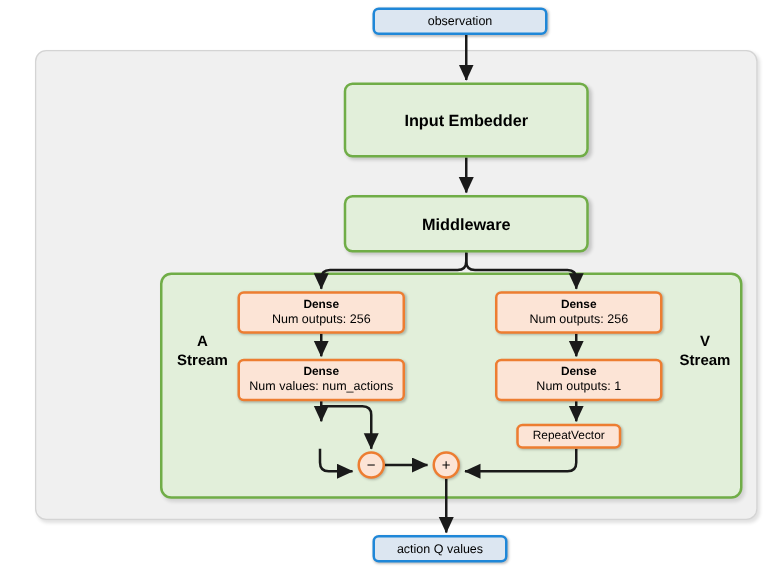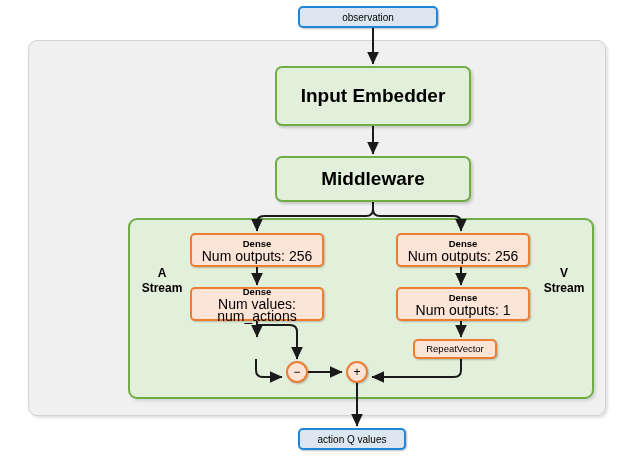--- a/index.html
+++ b/index.html
@@ -30,33 +30,33 @@
   .io-box{
     background:#dce6f1;border:2px solid #1f87d8;border-radius:5px;
     font-size:10px;color:#000;box-shadow:1px 1px 2px rgba(0,0,0,.25);
   }
   .io-observation{left:298px;top:6px;width:140px;height:22px;}
   .io-output{left:298px;top:428px;width:108px;height:22px;}
 
   
   .green-block{
     background:#e2efda;border:2px solid #70ad47;border-radius:7px;
-    font-size:19px;font-weight:bold;color:#000;
+    font-size:13px;font-weight:bold;color:#000;
     box-shadow:2px 2px 3px rgba(0,0,0,.18);
   }
   .blk-embedder{left:275px;top:66px;width:196px;height:60px;}
   .blk-middleware{left:275px;top:156px;width:196px;height:46px;}
 
   
   .op-box{
     background:#fce4d6;border:2px solid #ed7d31;border-radius:5px;
     color:#000;box-shadow:1px 1px 2px rgba(0,0,0,.22);
   }
   .op-box .t1{font-size:9.5px;font-weight:bold;line-height:12px;text-align:right;}
-  .op-box .t2{font-size:14px;line-height:12px;}
+  .op-box .t2{font-size:10px;line-height:12px;}
 
   .a-dense1{left:190px;top:233px;width:134px;height:34px;}
   .a-dense2{left:190px;top:287px;width:134px;height:34px;}
   .v-dense1{left:396px;top:233px;width:134px;height:34px;}
   .v-dense2{left:396px;top:287px;width:134px;height:34px;}
 
   .mean-box{left:226px;top:339px;width:60px;height:20px;}
   .repeat-box{left:413px;top:339px;width:84px;height:20px;}
   .mean-box .t1,.repeat-box .t1{font-size:9.5px;font-weight:normal;}
 

